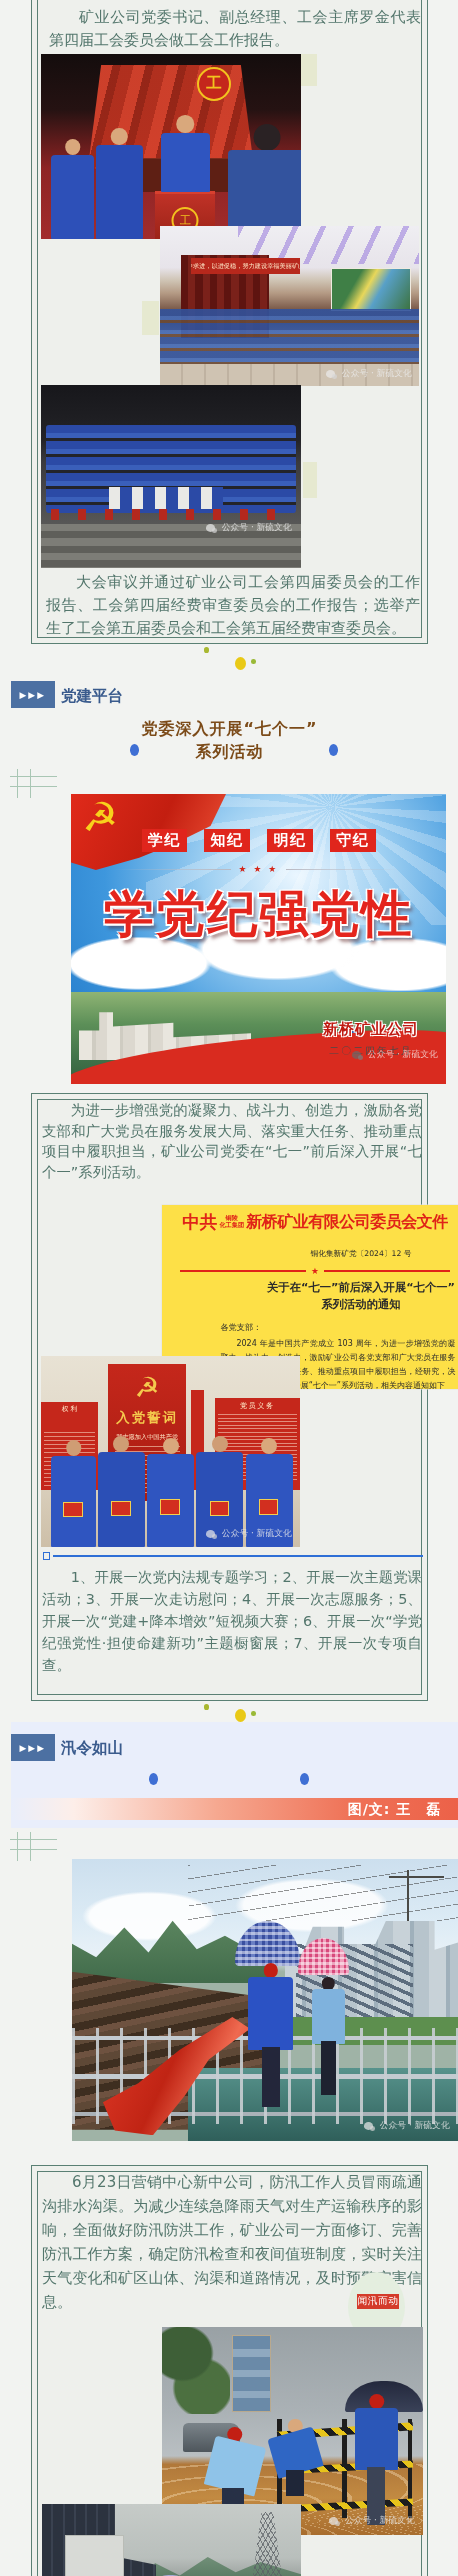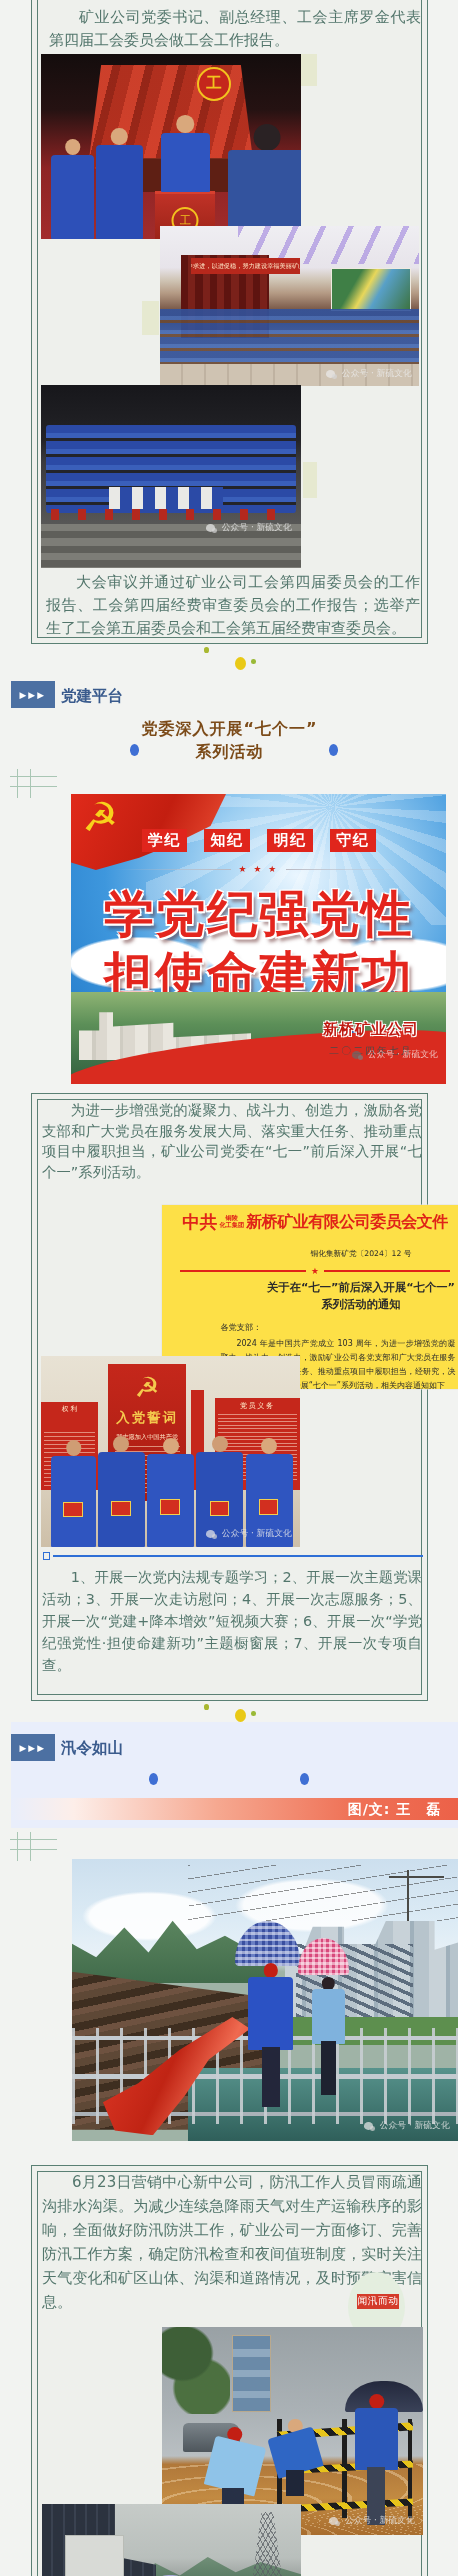--- a/index.html
+++ b/index.html
@@ -127,21 +127,20 @@
       <span class="tag">知纪</span>
       <span class="tag">明纪</span>
       <span class="tag">守纪</span>
     </div>
     <div class="abs" style="left:0;top:70px;width:100%;display:flex;align-items:center;justify-content:center;gap:7.2px;">
       <i style="width:116px;height:1px;background:linear-gradient(90deg,rgba(190,190,190,0),#b9b9c2);"></i>
       <span style="color:#d42619;font-size:8.8px;letter-spacing:2.1px;">★ ★ ★</span>
       <i style="width:116px;height:1px;background:linear-gradient(90deg,#b9b9c2,rgba(190,190,190,0));"></i>
     </div>
     <div class="abs" style="left:0;top:87px;width:100%;text-align:center;font-size:50px;font-weight:900;color:#e4251d;letter-spacing:1.5px;text-shadow:-1.5px -1.5px 0 #fff,1.5px -1.5px 0 #fff,-1.5px 1.5px 0 #fff,1.5px 1.5px 0 #fff,3.6px 4.6px 3.6px rgba(90,30,30,.5);">学党纪强党性</div>
-    <div class="abs" style="left:0;top:148px;width:100%;text-align:center;font-size:50px;font-weight:900;color:#e4251d;letter-spacing:1.5px;text-shadow:-1.5px -1.5px 0 #fff,1.5px -1.5px 0 #fff,-1.5px 1.5px 0 #fff,1.5px 1.5px 0 #fff,3.6px 4.6px 3.6px rgba(90,30,30,.5);">担使命建新功</div>
     <div class="abs" style="left:0;top:198px;width:100%;height:92px;background:linear-gradient(180deg,#8fb474 0%,#5c8f58 35%,#3f7048 75%,#35603e 100%);">
       <div class="abs" style="left:2%;bottom:26%;width:46%;height:52%;background:repeating-linear-gradient(90deg,#e9e6de 0 13.4px,#cfccc2 13.4px 16.5px,#dcd8cf 16.5px 28px);clip-path:polygon(0 100%,0 38%,12% 38%,12% 0,20% 0,20% 30%,55% 22%,55% 52%,100% 44%,100% 100%);"></div>
       <div class="abs" style="left:-4%;bottom:-18%;width:110%;height:70%;background:#d92b1f;border-radius:100% 40% 0 0/90% 30% 0 0;transform:rotate(-3deg);box-shadow:0 -4.1px 0 #f0483a inset;"></div>
       <div class="abs" style="left:72%;top:30%;width:0;height:0;border-left:8.2px solid transparent;border-right:8.2px solid transparent;border-bottom:13.4px solid #2b5fae;"></div>
       <div class="abs" style="left:60%;top:30%;width:40%;font-size:15px;font-weight:900;color:#c01a12;text-shadow:-1px -1px 0 #fff,1px -1px 0 #fff,-1px 1px 0 #fff,1px 1px 0 #fff;text-align:center;letter-spacing:1px;">新桥矿业公司</div>
       <div class="abs" style="left:62%;top:58%;width:36%;font-size:9.8px;color:#4a4a4a;text-align:center;letter-spacing:2.1px;">二〇二四年七月</div>
       <div class="wm" style="right:8.2px;bottom:23px;color:rgba(250,250,250,.7);">
         <span class="wm-icon"></span>
           <span>公众号 · 新硫文化</span>
       </div>

